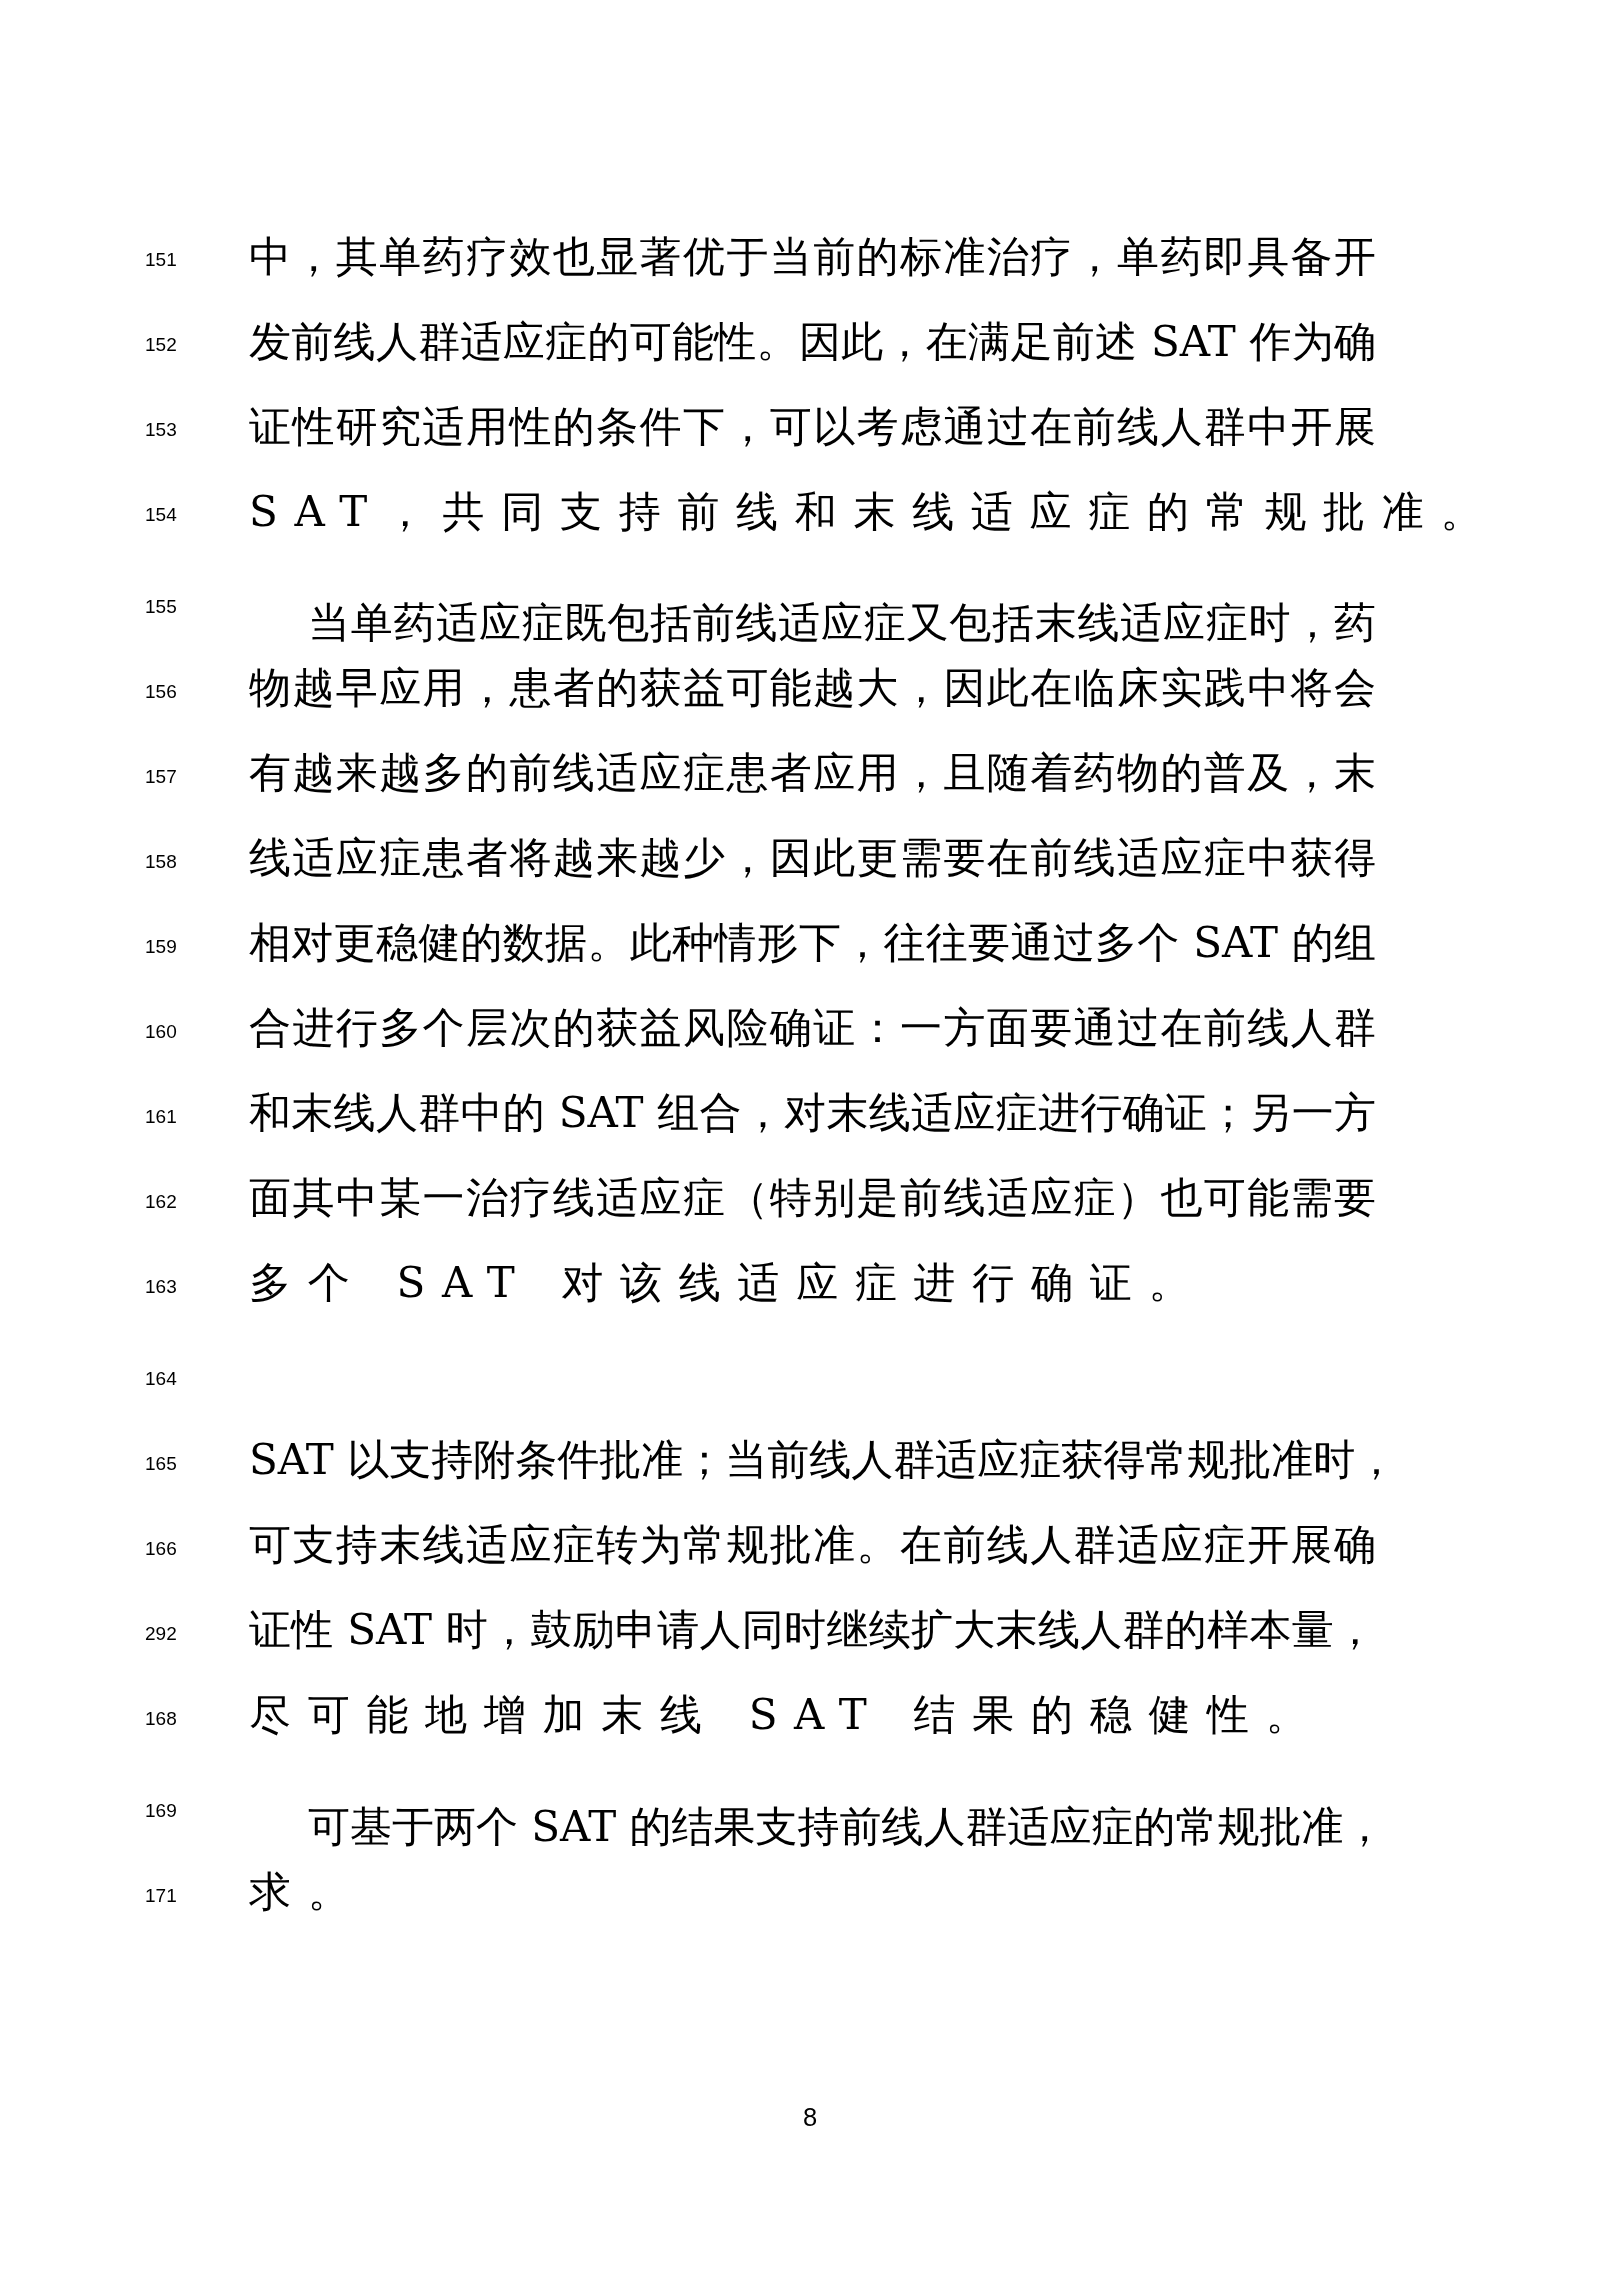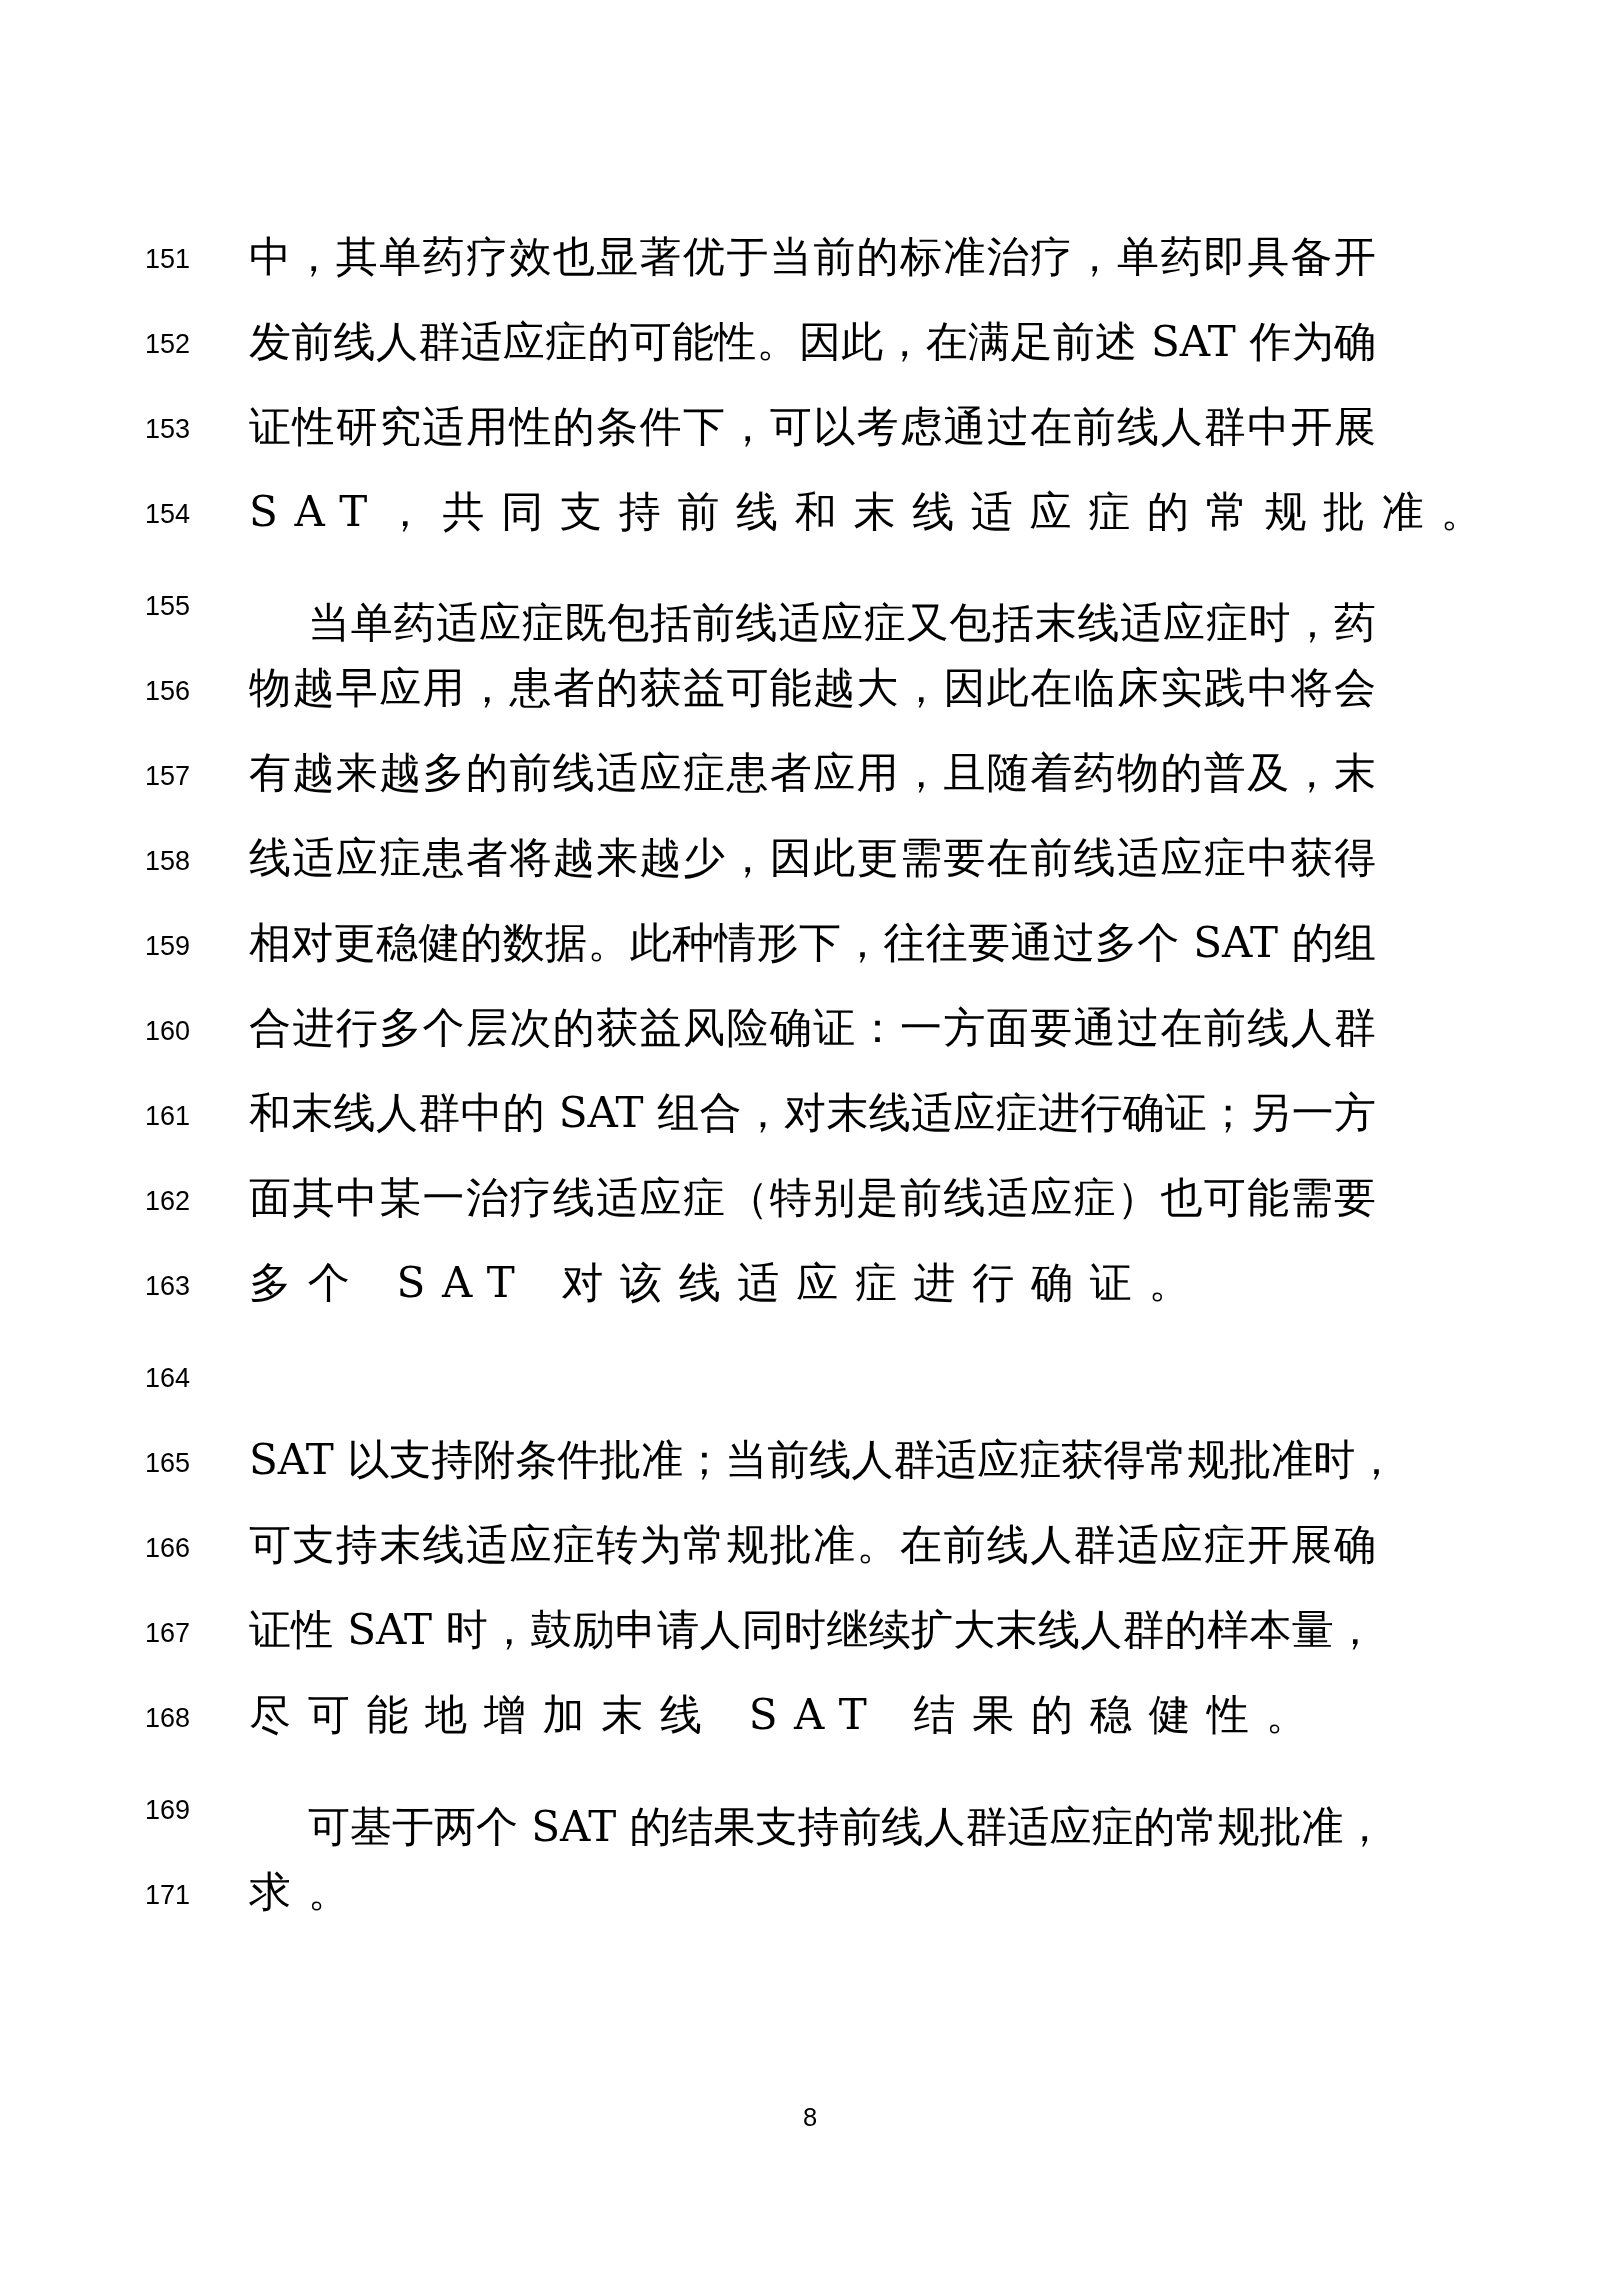--- a/index.html
+++ b/index.html
@@ -36,21 +36,21 @@
     .line.para-start {
       margin-top: 6.9px;
     }
     .line.first {
       margin-top: 0;
     }
     .lineno {
       width: 104px;
       flex: 0 0 104px;
       font-family: "Liberation Sans", "DejaVu Sans", sans-serif;
-      font-size: 27px;
+      font-size: 19px;
       color: #000;
       line-height: 1;
       padding-top: 5.9px;
     }
     .text {
       font-family: "DejaVu Serif", "Liberation Serif", serif;
       font-size: 42px;
       letter-spacing: 16.7px;
       line-height: 1;
       color: #000;
@@ -142,21 +142,21 @@
     </div>
     <div class="line">
       <span class="lineno">165</span>
       <span class="text justify-line">SAT 以支持附条件批准；当前线人群适应症获得常规批准时，</span>
     </div>
     <div class="line">
       <span class="lineno">166</span>
       <span class="text justify-line">可支持末线适应症转为常规批准。在前线人群适应症开展确</span>
     </div>
     <div class="line">
-      <span class="lineno">167</span>
+      <span class="lineno">292</span>
       <span class="text justify-line">证性 SAT 时，鼓励申请人同时继续扩大末线人群的样本量，</span>
     </div>
     <div class="line">
       <span class="lineno">168</span>
       <span class="text">尽可能地增加末线 SAT 结果的稳健性。</span>
     </div>
 
     <div class="line para-start">
       <span class="lineno">169</span>
       <span class="text justify-line indent">可基于两个 SAT 的结果支持前线人群适应症的常规批准，</span>

